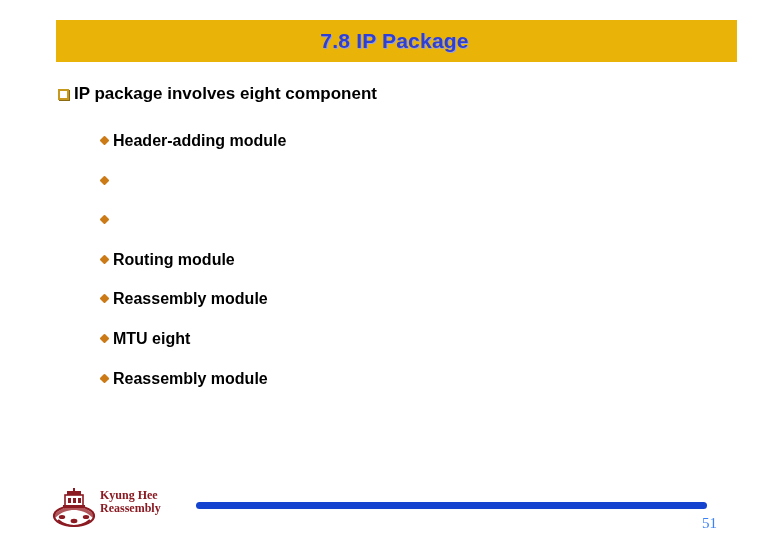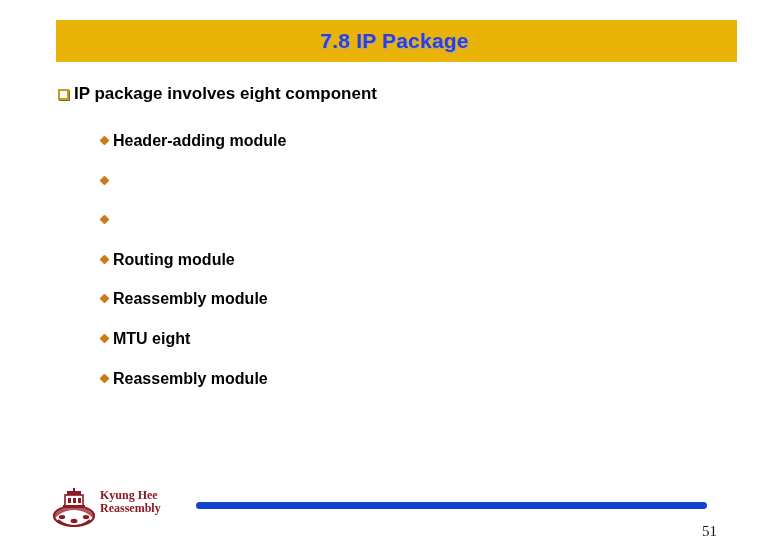--- a/index.html
+++ b/index.html
@@ -137,23 +137,22 @@
     height: 7px;
     background: #1443cf;
     border-radius: 3.5px;
   }
   #page-number {
     position: absolute;
     left: 702px;
     top: 515px;
     font-family: "Liberation Serif", serif;
     font-size: 15px;
-    color: #0f172a;
-    white-space: nowrap;
-    margin-top: 8px;
+    color: #3b82f6;
+    white-space: nowrap;
   }
 </style>
 </head>
 <body>
 
 <div id="slide">
 
   <div id="title-band">
     <div id="title-text">7.8 IP Package</div>
   </div>

